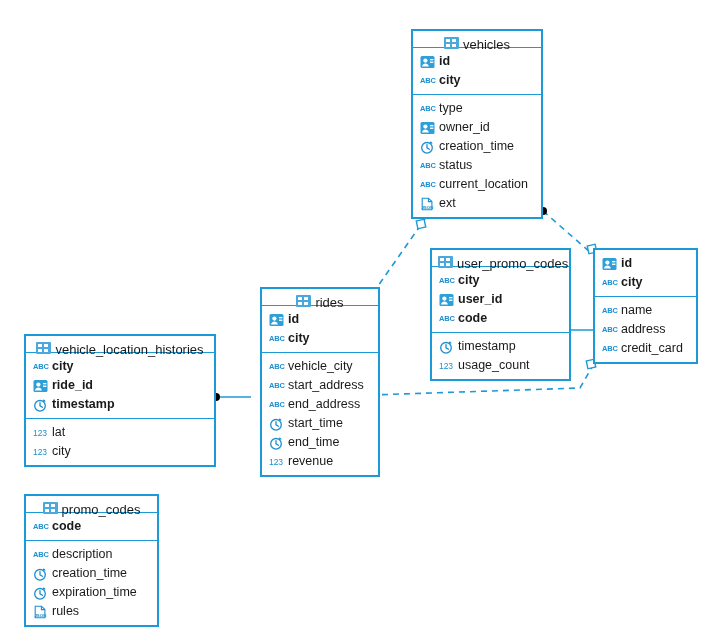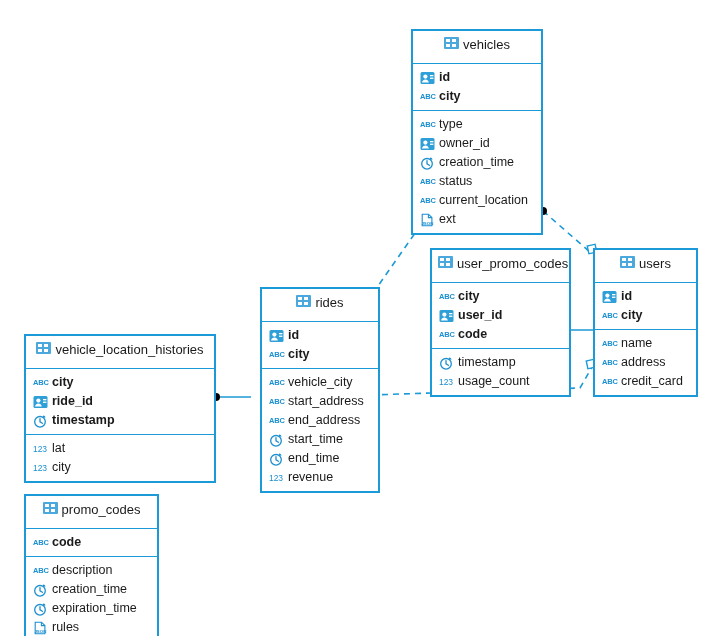--- a/index.html
+++ b/index.html
@@ -17,21 +17,21 @@
 
   
   .tbl{
     position:absolute;
     z-index:2;
     background:#ffffff;
     border:2px solid #1b9ad7;
     box-sizing:border-box;
   }
   .tbl-head{
-    height:33px;
+    height:17px;
     line-height:25px;
     text-align:center;
     font-size:13px;
     color:#1a1a1a;
     border-bottom:1px solid #1b9ad7;
     white-space:nowrap;
     padding:0 6px;
     box-sizing:border-box;
   }
   .tbl-head .ttl{vertical-align:middle;}
@@ -222,21 +222,20 @@
             </span>
             <span class="nm">timestamp</span>
           </div>
           <div class="fld">
             <span class="ic ic-123">123</span>
             <span class="nm">usage_count</span>
           </div>
         </div>
       </div>
       <div class="tbl" style="left: 593px; top: 248px; width: 105px;">
-        <div class="tbl-head"><span class="ic-grid"></span><span class="ttl">users</span></div>
         <div class="sect keys">
           <div class="fld key">
             <span class="ic">
               <svg width="15" height="14" viewBox="0 0 15 14">
                 <rect x="0.5" y="1" width="14" height="12" rx="1.5" fill="#2f9fd8"></rect>
                 <circle cx="5.4" cy="5.6" r="2.1" fill="#ffffff"></circle>
                 <path d="M1.9 11.6c0.5-2.1 1.9-3 3.5-3s3 0.9 3.5 3z" fill="#ffffff"></path>
                 <rect x="10" y="4" width="3.4" height="1.3" fill="#ffffff"></rect>
                 <rect x="10" y="6.6" width="3.4" height="1.3" fill="#ffffff"></rect>
               </svg>

